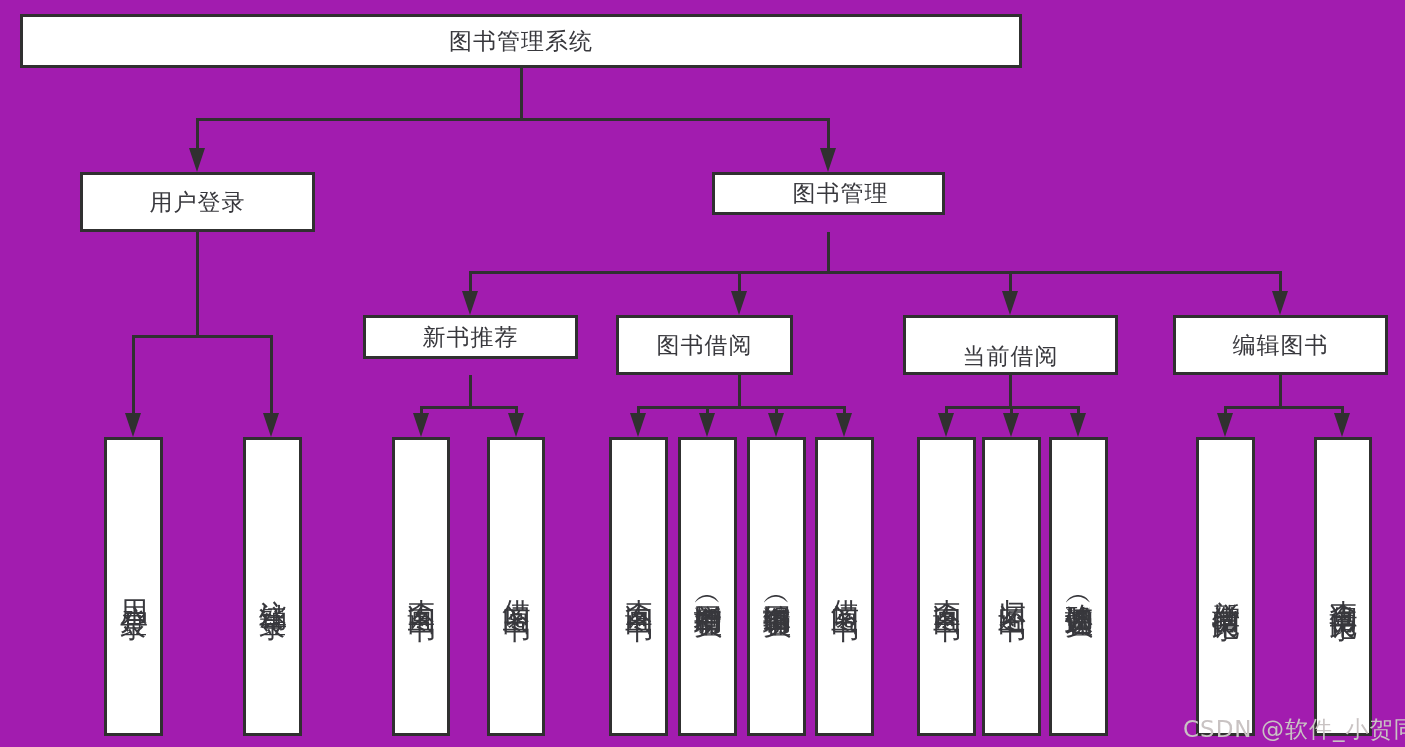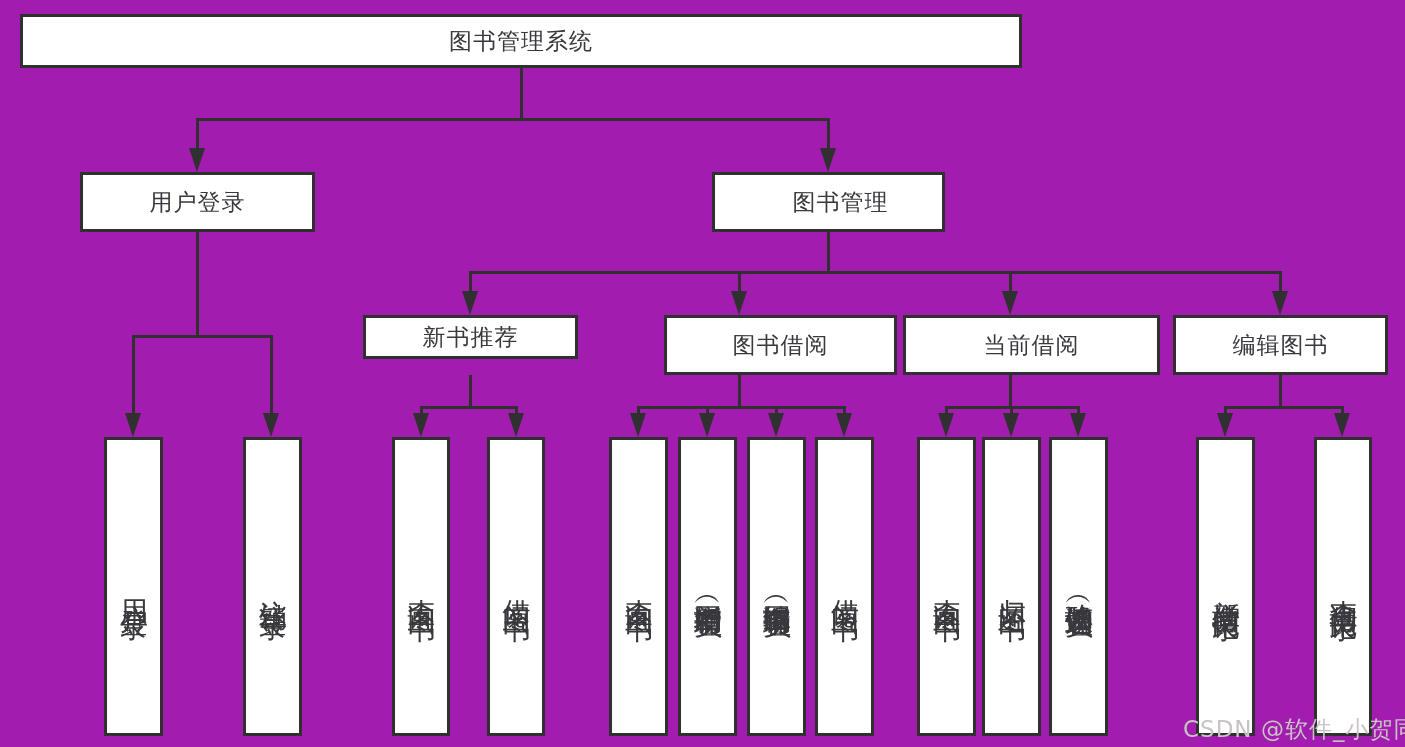--- a/index.html
+++ b/index.html
@@ -60,21 +60,21 @@
   <div class="ln" style="left:520px; top:68px; width:3px; height:51px;"></div>
   <div class="ln" style="left:196px; top:118px; width:634px; height:3px;"></div>
   <div class="ln" style="left:196px; top:118px; width:3px; height:32px;"></div>
   <div class="ar" style="left:189px; top:148px;"></div>
   <div class="ln" style="left:827px; top:118px; width:3px; height:32px;"></div>
   <div class="ar" style="left:820px; top:148px;"></div>
 
   <div class="box hlabel" style="left:80px; top:172px; width:235px; height:60px;">
     <span>用户登录</span>
   </div>
-  <div class="box hlabel" style="left:712px; top:172px; width:233px; height:60px;padding-left:24px;">
+  <div class="box hlabel" style="left:712px; top:172px; width:233px; height:43px;padding-left:24px;">
     <span>图书管理</span>
   </div>
 
   <div class="ln" style="left:196px; top:232px; width:3px; height:104px;"></div>
   <div class="ln" style="left:132px; top:335px; width:141px; height:3px;"></div>
   <div class="ln" style="left:132px; top:335px; width:3px; height:80px;"></div>
   <div class="ar" style="left:125px; top:413px;"></div>
   <div class="ln" style="left:270px; top:335px; width:3px; height:80px;"></div>
   <div class="ar" style="left:263px; top:413px;"></div>
 
@@ -85,24 +85,24 @@
   <div class="ln" style="left:738px;  top:271px; width:3px; height:22px;"></div>
   <div class="ar" style="left:731px;  top:291px;"></div>
   <div class="ln" style="left:1009px; top:271px; width:3px; height:22px;"></div>
   <div class="ar" style="left:1002px; top:291px;"></div>
   <div class="ln" style="left:1279px; top:271px; width:3px; height:22px;"></div>
   <div class="ar" style="left:1272px; top:291px;"></div>
 
   <div class="box hlabel" style="left:363px; top:315px; width:215px; height:44px;text-align:right;">
     <span>新书推荐</span>
   </div>
-  <div class="box hlabel" style="left:664px; top:315px; width:233px; height:60px;">
+  <div class="box hlabel" style="left:616px; top:315px; width:177px; height:60px;">
     <span>图书借阅</span>
   </div>
-  <div class="box hlabel" style="left:903px; top:315px; width:257px; height:60px;">
+  <div class="box hlabel" style="left:903px; top:315px; width:215px; height:60px;align-items:flex-end;">
     <span>当前借阅</span>
   </div>
   <div class="box hlabel" style="left:1173px; top:315px; width:215px; height:60px;">
     <span>编辑图书</span>
   </div>
 
   <div class="ln" style="left:469px; top:375px; width:3px; height:32px;"></div>
   <div class="ln" style="left:420px; top:406px; width:98px; height:3px;"></div>
   <div class="ln" style="left:420px; top:406px; width:3px; height:9px;"></div>
   <div class="ar" style="left:413px; top:413px;"></div>

